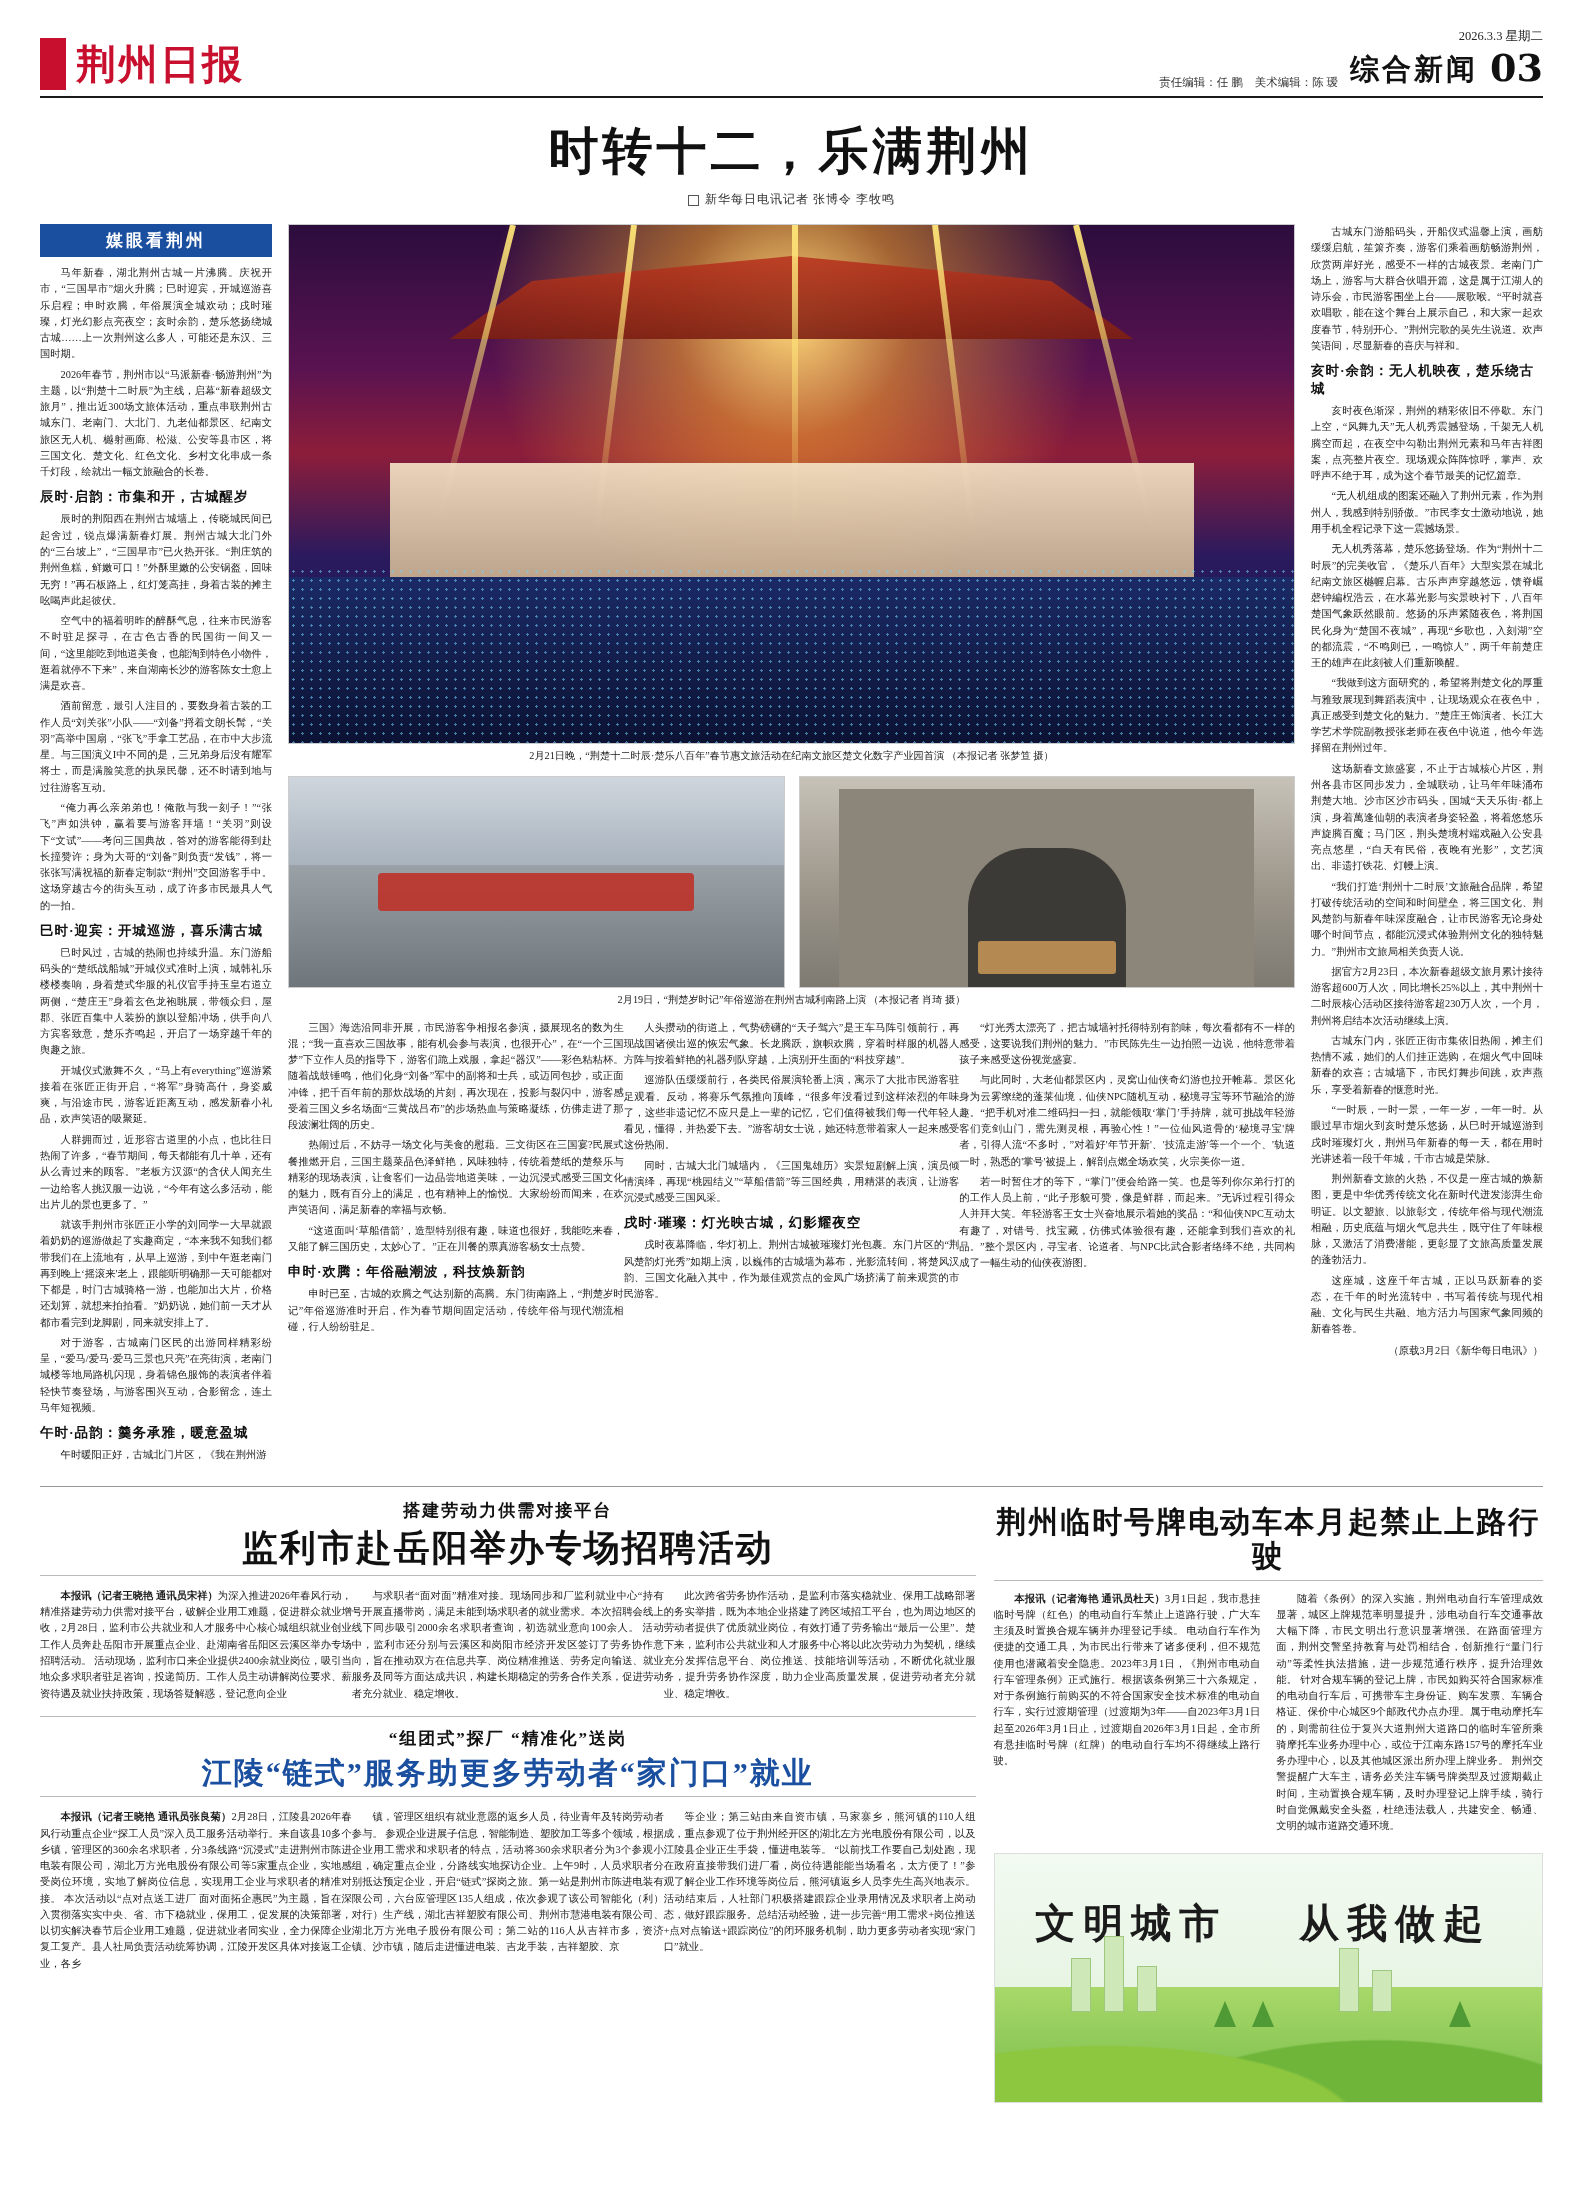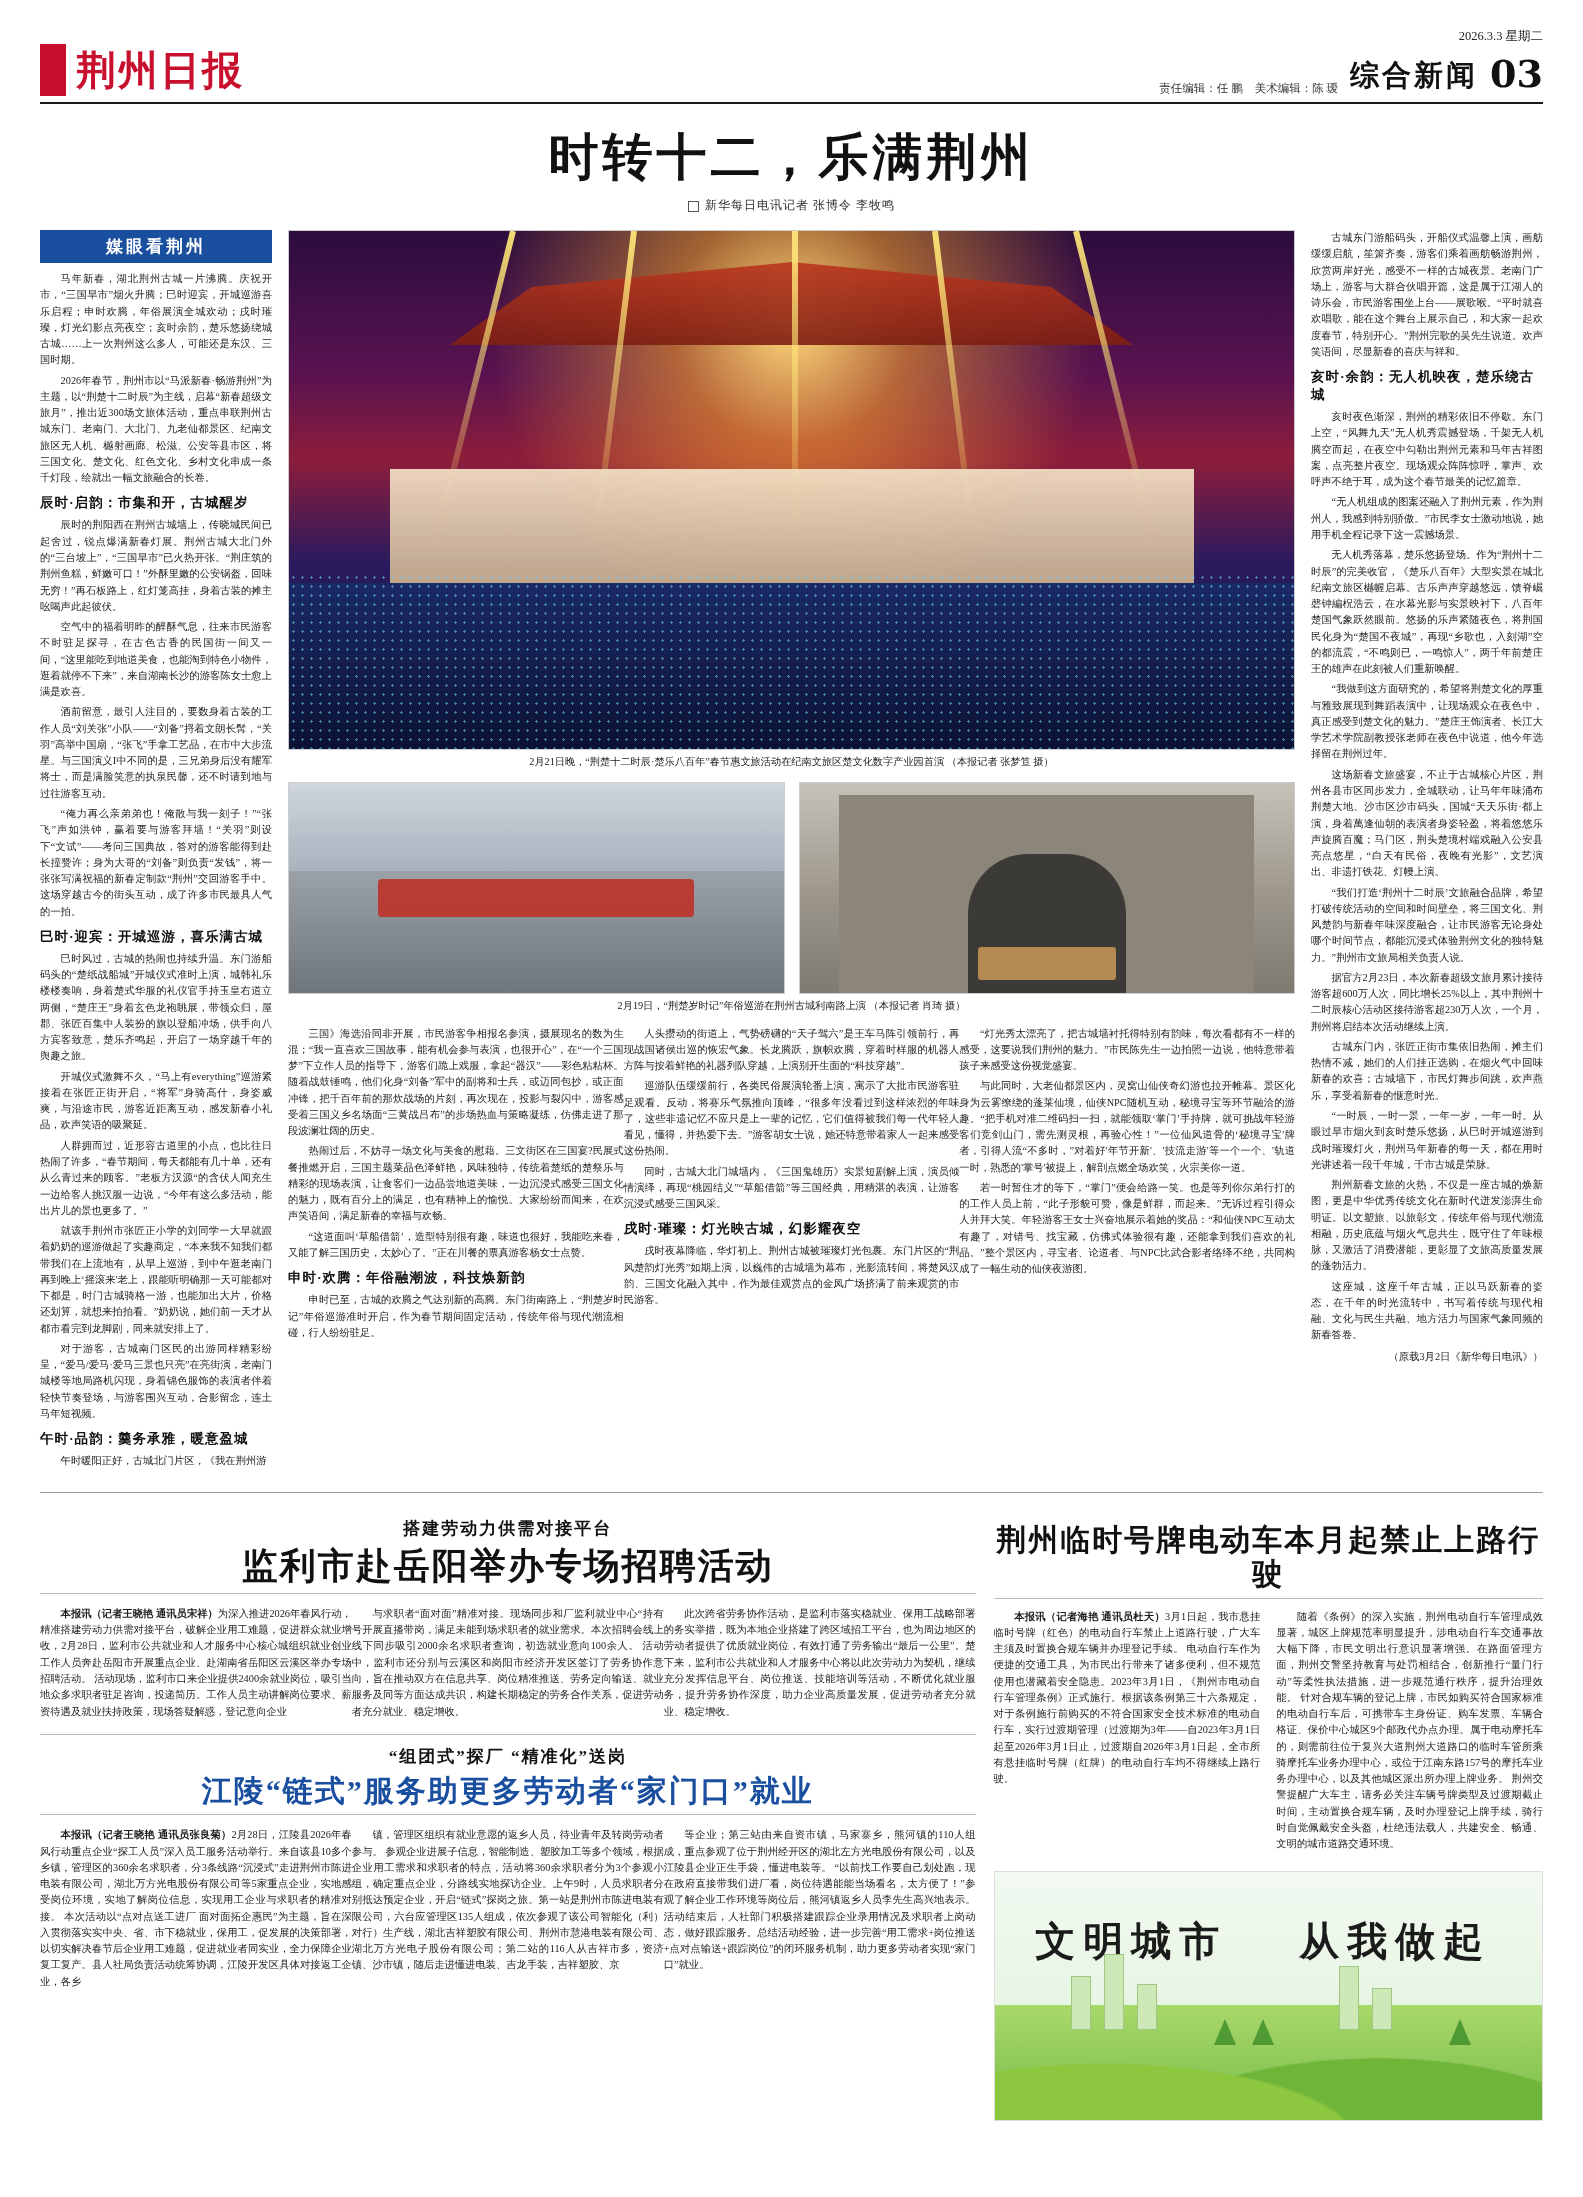--- a/index.html
+++ b/index.html
@@ -6,21 +6,21 @@
   body{font-family:"Liberation Serif", serif;}
   .page{
     width:1583px;height:2197px;background:#fff;margin:0 auto;position:relative;
     box-sizing:border-box;padding:28px 40px 20px 40px;
   }
   
   .masthead{display:flex;align-items:flex-end;justify-content:space-between;border-bottom:2px solid #1a1a1a;padding-bottom:6px;}
   .logo-block{display:flex;align-items:center;gap:10px;}
   .logo-mark{width:26px;height:52px;background:#c8102e;}
   .logo-text{font-size:40px;font-weight:bold;color:#c8102e;letter-spacing:2px;line-height:1;font-family:"DejaVu Serif",serif;}
-  .mast-right{text-align:right;display:flex;flex-direction:column;align-items:flex-end;gap:6px;}
+  .mast-right{text-align:right;display:flex;flex-direction:column;align-items:flex-end;gap:0;}
   .mast-date-row{display:flex;align-items:baseline;gap:14px;font-size:12.5px;color:#222;}
   .mast-bottom-row{display:flex;align-items:flex-end;gap:12px;}
   .editors{font-size:11.5px;color:#333;}
   .section-name{font-size:29px;font-weight:bold;letter-spacing:3px;color:#111;}
   .page-num{font-size:38px;font-weight:bold;color:#111;font-family:"DejaVu Serif",serif;}
   
   .headline-wrap{text-align:center;margin-top:26px;}
   .headline{font-size:50px;font-weight:bold;letter-spacing:4px;color:#111;line-height:1.1;}
   .subhead{font-size:22px;color:#222;margin-top:12px;letter-spacing:1px;}
   .byline{font-size:12px;color:#333;margin-top:12px;letter-spacing:1px;}
@@ -60,21 +60,21 @@
   .img-b .road{position:absolute;left:0;right:0;bottom:0;height:58%;background:linear-gradient(#9aa2a8,#6e767c);}
   .img-b .red{position:absolute;left:18%;top:46%;width:64%;height:18%;background:#c02c22;border-radius:4px;opacity:.85;}
   .img-c{flex:1;height:212px;border:1px solid #ccc;box-sizing:border-box;overflow:hidden;position:relative;
     background:linear-gradient(#c7c2b8 0%, #9b958a 55%, #7e7a72 100%);}
   .img-c .gate{position:absolute;left:8%;right:8%;top:6%;bottom:0;background:#8c8579;}
   .img-c .arch{position:absolute;left:34%;width:32%;top:34%;bottom:0;background:#3c3a36;border-radius:60px 60px 0 0;}
   .img-c .cam{position:absolute;left:36%;width:28%;bottom:6%;height:16%;background:#b58a52;border-radius:3px;}
   .cols-3{display:flex;margin-top:12px;}
   .cols-3 .c{flex:1;}
   
-  .lower{display:flex;gap:18px;margin-top:18px;border-top:1px solid #999;padding-top:24px;}
+  .lower{display:flex;gap:18px;margin-top:18px;border-top:1px solid #999;padding-top:12px;}
   .lower-left{width:63%;}
   .lower-right{width:37%;}
   .kicker{font-size:17px;font-weight:bold;text-align:center;letter-spacing:2px;color:#111;}
   .big-title{font-size:36px;font-weight:bold;text-align:center;letter-spacing:2px;color:#111;margin-top:6px;line-height:1.15;}
   .big-title.blue{color:#1a4fa0;}
   .big-title.small{font-size:30px;}
   .rule{border-top:1px solid #bbb;margin:10px 0;}
   .cols-2{display:flex;gap:16px;margin-top:10px;}
   .cols-2 .c{flex:1;}
   .lead{font-weight:bold;}

